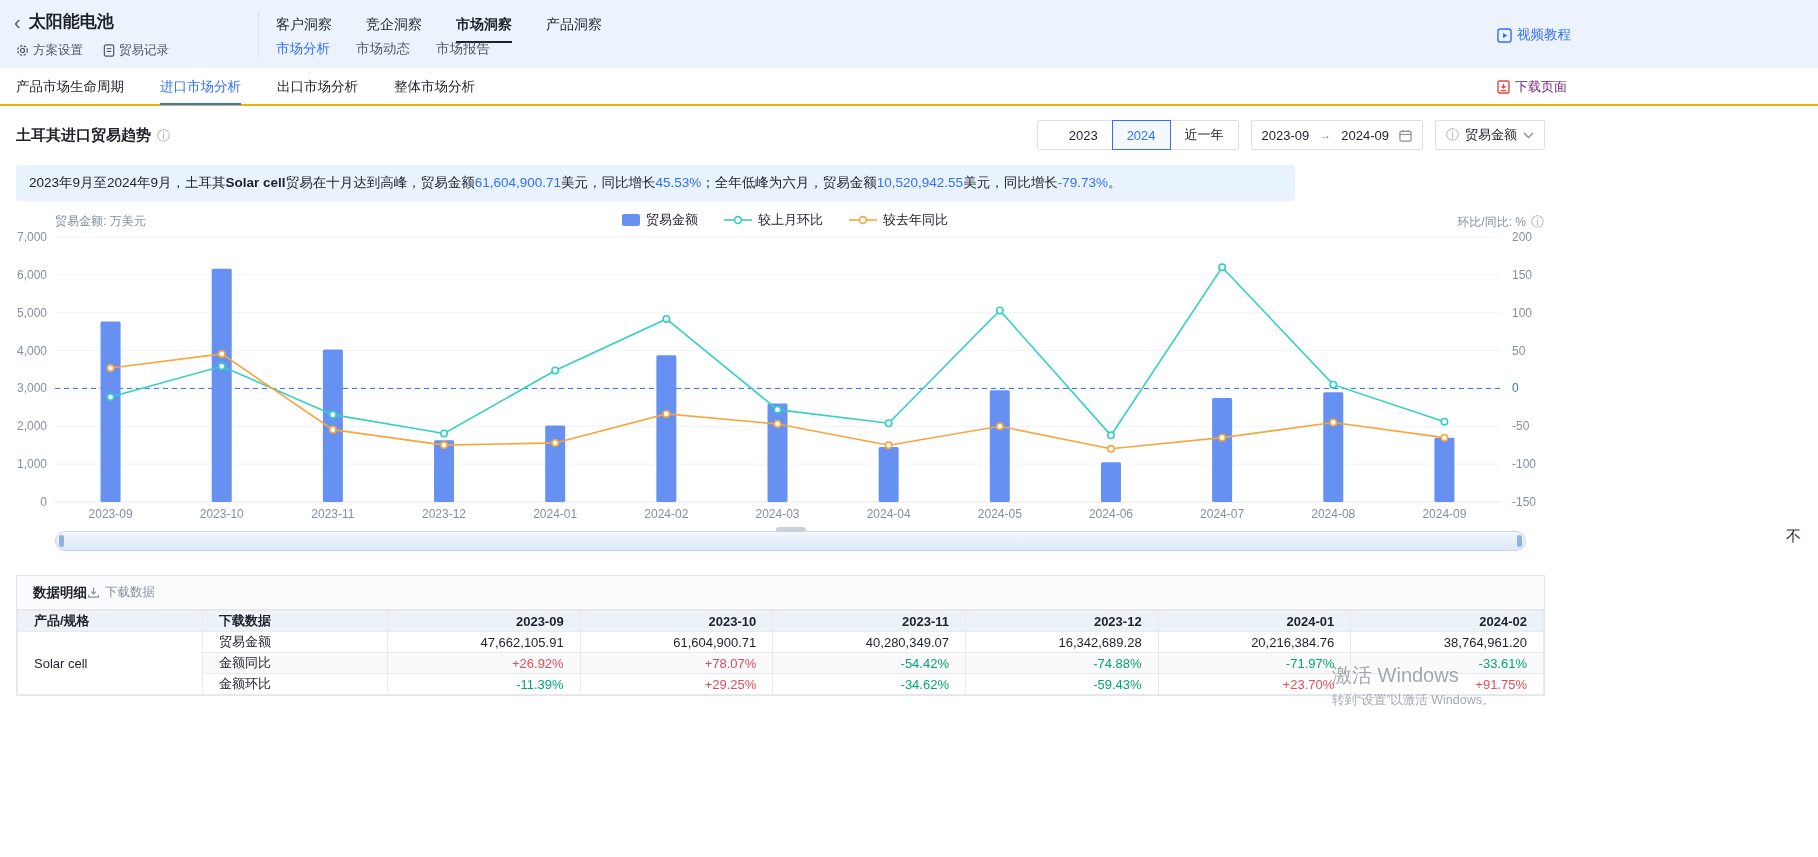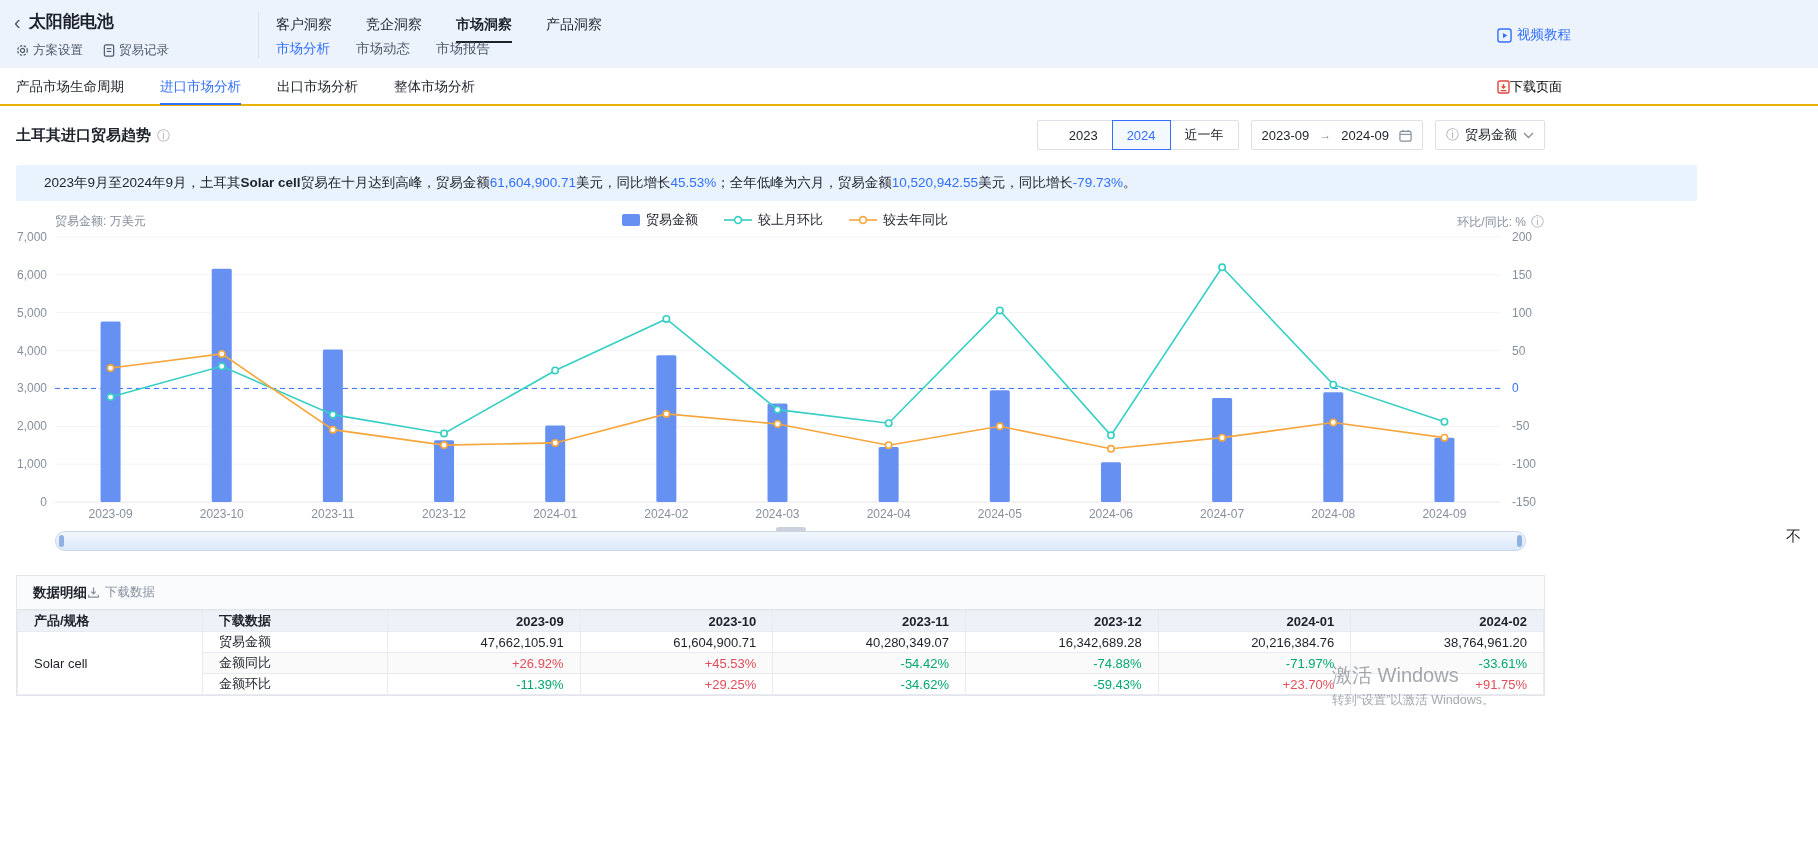--- a/index.html
+++ b/index.html
@@ -22,39 +22,39 @@
   .main-tab.active{ font-weight:700; border-bottom:2px solid #1f2329; }
   .sub-tabs{ position:absolute; left:276px; top:40px; display:flex; gap:26px; font-size:13.5px; color:#4e5969; }
   .sub-tab{ padding-bottom:20px; cursor:pointer; }
   .sub-tab.active{ color:var(--accent); border-bottom:2px solid var(--accent); }
   .video-link{ position:absolute; left:1497px; top:26px; display:flex; align-items:center; gap:5px; color:var(--accent); font-size:13.5px; cursor:pointer; }
   
   .secnav{ position:absolute; top:68px; left:0; width:100%; height:38px; background:#fff; border-bottom:2px solid #eab308; }
   .secnav-items{ position:absolute; left:16px; top:0; display:flex; gap:36px; height:37px; align-items:center; font-size:13.5px; color:#1d2129; }
   .nav-item{ height:37px; line-height:37px; cursor:pointer; }
   .nav-item.active{ color:var(--accent); border-bottom:2px solid var(--accent); font-weight:500; }
-  .download-page{ position:absolute; left:1497px; top:0; height:37px; display:flex; align-items:center; font-size:13px; color:#000000; cursor:pointer; }
+  .download-page{ position:absolute; left:1497px; top:0; height:37px; display:flex; align-items:center; gap:5px; font-size:13px; color:#701a75; cursor:pointer; }
   
   .trend-title{ position:absolute; left:16px; top:126px; display:flex; align-items:center; gap:6px; font-size:15px; font-weight:700; }
   .info-dot{ font-size:13px; color:#a9aeb8; font-weight:400; cursor:pointer; }
   .controls{ position:absolute; top:120px; right:273px; display:flex; gap:12px; align-items:center; height:30px; }
   .range-group{ display:flex; }
   .range-btn{ height:30px; padding:0 14px; font-size:13px; background:#fff; color:#1d2129;
     border:1px solid #dde0e6; margin-left:-1px; cursor:pointer; font-family:inherit; }
   .range-btn:first-child{ margin-left:0; border-radius:2px 0 0 2px;padding-left:31px; }
   .range-btn:last-child{ border-radius:0 2px 2px 0; }
   .range-btn.active{ color:var(--accent); border-color:var(--accent); background:#f4f8ff; position:relative; z-index:1; }
   .date-box{ height:30px; display:flex; align-items:center; gap:10px; padding:0 10px;
     border:1px solid #dde0e6; border-radius:2px; background:#fff; font-size:13px; cursor:pointer; }
   .date-arrow{ color:#86909c; font-size:12px; }
   .metric-dd{ height:30px; display:flex; align-items:center; gap:6px; padding:0 10px;
     border:1px solid #dde0e6; border-radius:2px; background:#fff; font-size:13px; cursor:pointer; }
   
-  .banner{ position:absolute; top:165px; left:16px; width:1681px; height:36px; background:#e9f3fe;
-    border-radius:2px; display:flex; align-items:center; padding:0 28px; font-size:13.5px; }
+  .banner{ position:absolute; top:165px; left:16px; width:1279px; height:36px; background:#e9f3fe;
+    border-radius:2px; display:flex; align-items:center; padding:0 13px; font-size:13.5px; }
   .seg-plain{ color:#1d2129; } .seg-bold{ color:#1d2129; font-weight:700; } .seg-blue{ color:var(--accent); }
   
   .chart-wrap{ position:absolute; top:205px; left:0; width:1570px; height:326px; }
   .chart-legend{ position:absolute; top:6px; left:0; width:100%; display:flex; justify-content:center; gap:26px; align-items:center; }
   .legend-item{ display:flex; align-items:center; gap:6px; font-size:13px; cursor:pointer; }
   .legend-swatch{ width:18px; height:12px; border-radius:2px; display:inline-block; }
   .unit-left{ position:absolute; left:55px; top:8px; font-size:12px; color:#86909c; }
   .unit-right{ position:absolute; right:26px; top:8px; font-size:12px; color:#86909c; display:flex; gap:5px; align-items:center; }
   #trend-chart-svg{ position:absolute; top:0; left:0; }
   
@@ -341,21 +341,21 @@
           <td class="val">47,662,105.91</td>
           <td class="val">61,604,900.71</td>
           <td class="val">40,280,349.07</td>
           <td class="val">16,342,689.28</td>
           <td class="val">20,216,384.76</td>
           <td class="val">38,764,961.20</td>
         </tr>
         <tr class="detail-row">
           <td class="cell-metric">金额同比</td>
           <td class="val pos">+26.92%</td>
-          <td class="val pos">+45.53%</td>
+          <td class="val pos">+78.07%</td>
           <td class="val neg">-54.42%</td>
           <td class="val neg">-74.88%</td>
           <td class="val neg">-71.97%</td>
           <td class="val neg">-33.61%</td>
         </tr>
         <tr class="detail-row">
           <td class="cell-metric">金额环比</td>
           <td class="val neg">-11.39%</td>
           <td class="val pos">+29.25%</td>
           <td class="val neg">-34.62%</td>

